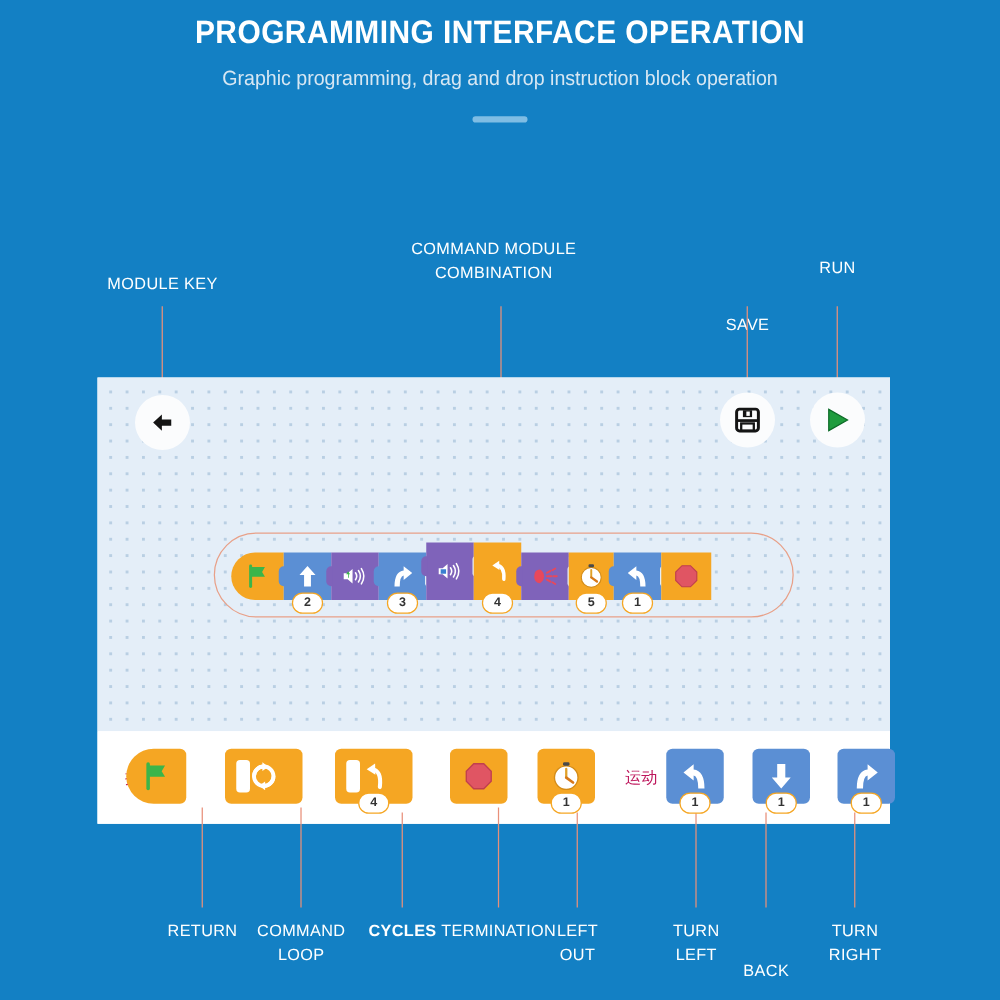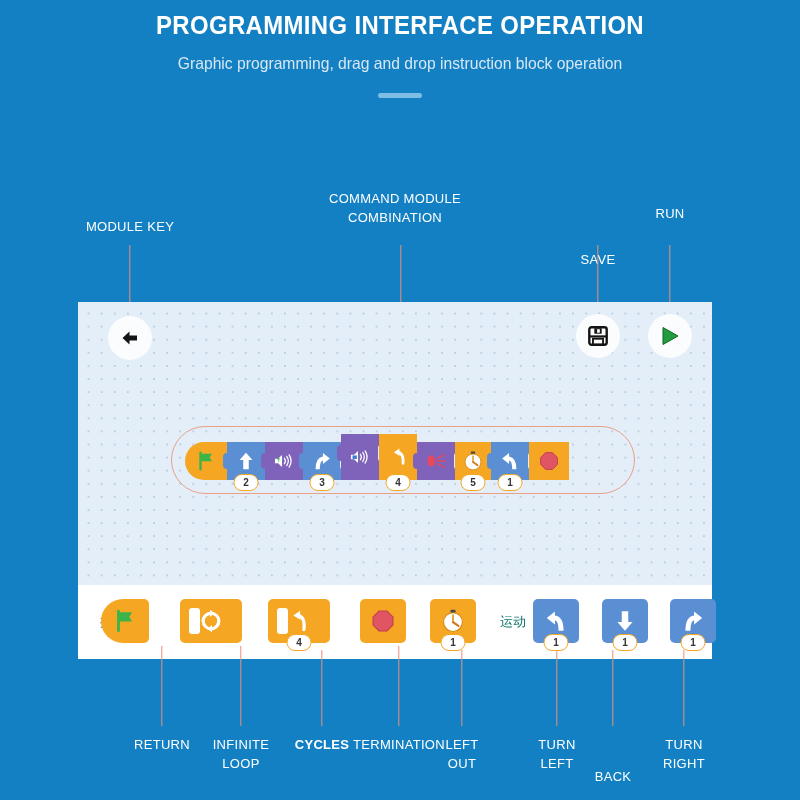--- a/index.html
+++ b/index.html
@@ -141,21 +141,21 @@
     color: #333333;
     font-size: 10px;
     font-weight: bold;
     display: flex; align-items: center; justify-content: center;
     z-index: 4;
   }
 
   
   .pal-group-label {
     position: absolute;
-    color: #0f766e;
+    color: #be185d;
     font-size: 13px;
     top: 28px;
   }
   .pal-blk {
     position: absolute;
     top: 14px;
     height: 44px;
     display: flex; align-items: center; justify-content: center;
   }
   .pal-blk .badge { bottom: -8px; }
@@ -382,21 +382,21 @@
           <span class="badge">1</span>
         </div>
       </div>
   </div>
 </div>
 
 <div id="bottom-callout-layer">
     <div class="leader" style="left: 162px; top: 646px; height: 80px;"></div>
     <div class="callout-label" style="left: 162px; top: 735px;">RETURN</div>
     <div class="leader" style="left: 241px; top: 646px; height: 80px;"></div>
-    <div class="callout-label" style="left: 241px; top: 735px;">INFINITE
+    <div class="callout-label" style="left: 241px; top: 735px;">COMMAND
 LOOP</div>
     <div class="leader" style="left: 322px; top: 650px; height: 76px;"></div>
     <div class="callout-label" style="left: 322px; top: 735px; font-weight: bold;">CYCLES</div>
     <div class="leader" style="left: 399px; top: 646px; height: 80px;"></div>
     <div class="callout-label" style="left: 399px; top: 735px;">TERMINATION</div>
     <div class="leader" style="left: 462px; top: 650px; height: 76px;"></div>
     <div class="callout-label" style="left: 462px; top: 735px;">LEFT
 OUT</div>
     <div class="leader" style="left: 557px; top: 650px; height: 76px;"></div>
     <div class="callout-label" style="left: 557px; top: 735px;">TURN

